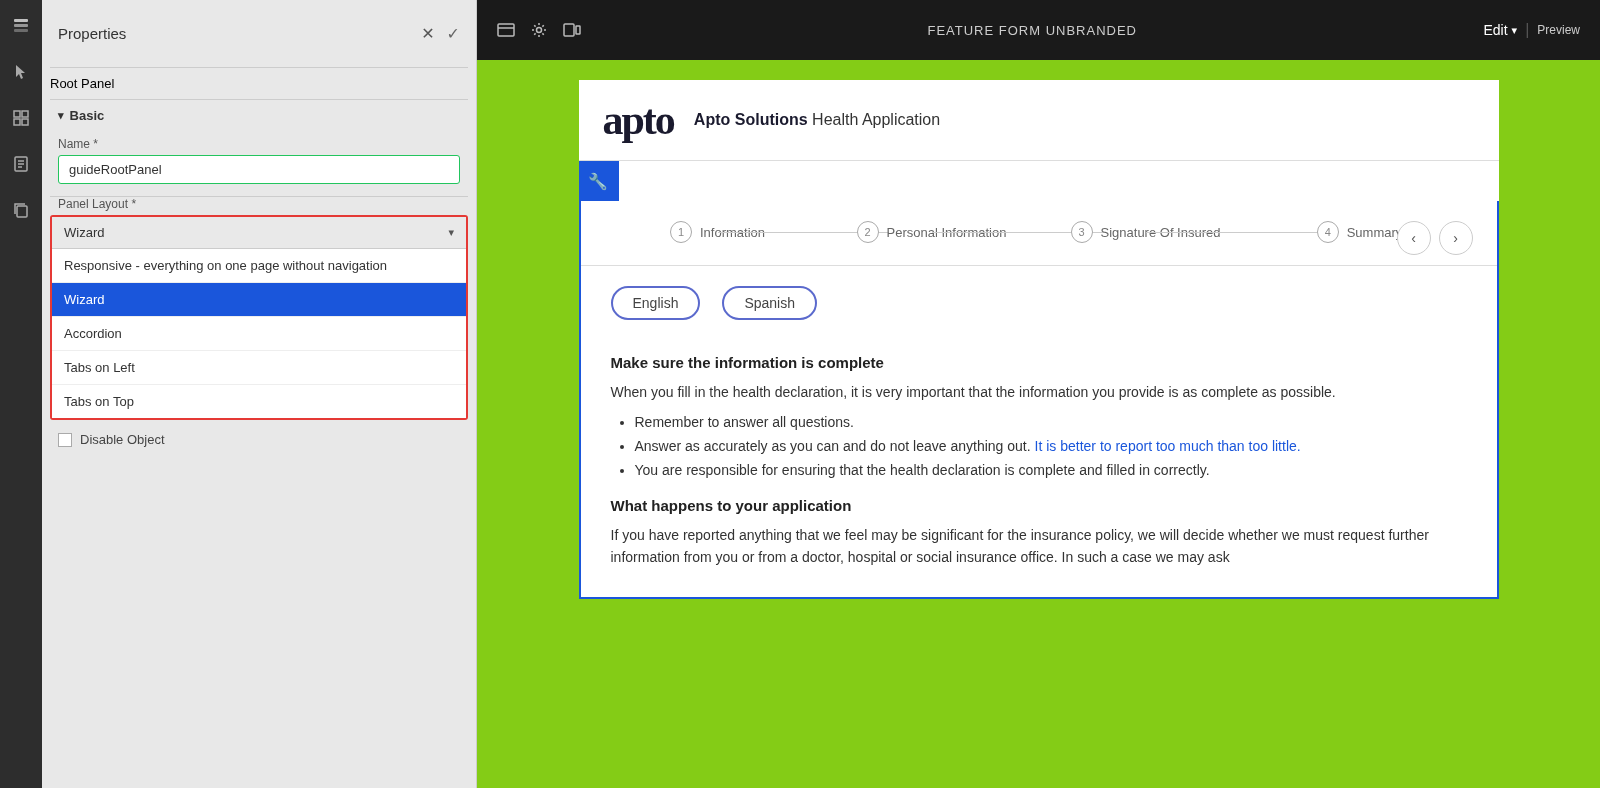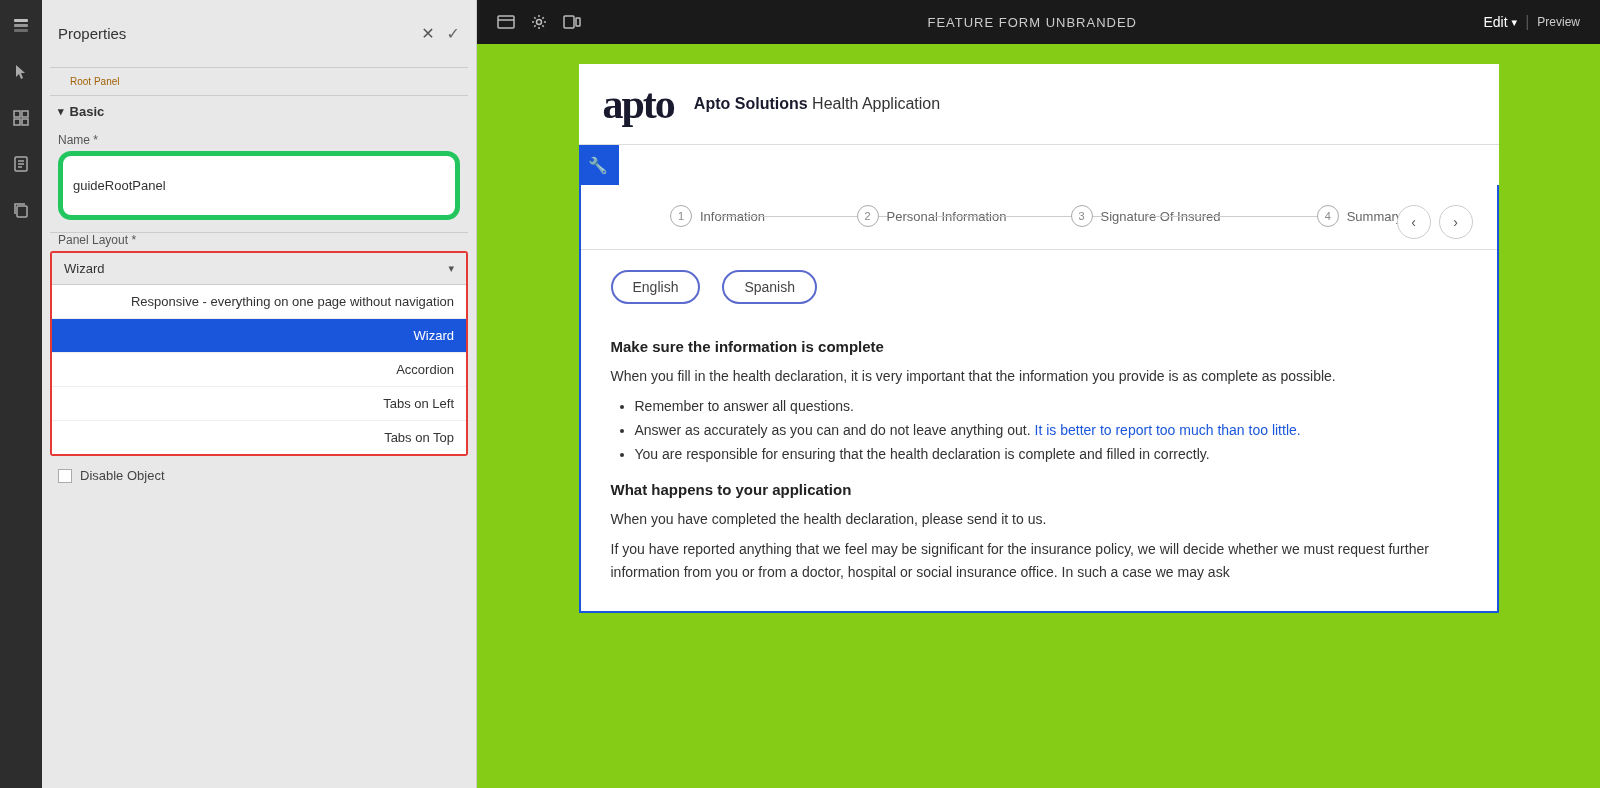--- a/index.html
+++ b/index.html
@@ -57,23 +57,23 @@
     }
     .header-icon {
       cursor: pointer;
       color: #555;
       font-size: 16px;
     }
     .header-icon.check { color: #666; }
     .divider { height: 1px; background: #ccc; margin: 0 8px; }
 
     .root-panel-label {
-      padding: 8px 28px;
-      font-size: 10px;
-      color: #a16207;
+      padding: 8px 8px;
+      font-size: 13px;
+      color: #000000;
     }
 
     .section-header {
       display: flex;
       align-items: center;
       gap: 6px;
       padding: 8px 16px;
       font-size: 13px;
       font-weight: 600;
       color: #333;
@@ -85,23 +85,23 @@
       padding: 6px 16px 12px 16px;
     }
     .field-label {
       font-size: 12px;
       color: #555;
       margin-bottom: 4px;
     }
 
     .text-input {
       width: 100%;
-      padding: 22px 10px;
-      border: 5px solid #22c55e;
-      border-radius: 13px;
+      padding: 6px 10px;
+      border: 1px solid #22c55e;
+      border-radius: 3px;
       background: #fff;
       font-size: 13px;
       color: #333;
     }
 
     .panel-layout-label {
       font-size: 12px;
       color: #555;
       margin-bottom: 4px;
       padding: 0 16px;
@@ -128,21 +128,20 @@
     .dropdown-selected .arrow { font-size: 11px; color: #555; }
     .dropdown-options {
       background: #fff;
     }
     .dropdown-option {
       padding: 9px 12px;
       font-size: 13px;
       color: #333;
       cursor: pointer;
       border-bottom: 1px solid #eee;
-      text-align: right;
     }
     .dropdown-option:last-child { border-bottom: none; }
     .dropdown-option.selected {
       background: #1a56db;
       color: #fff;
     }
 
     .disable-row {
       display: flex;
       align-items: center;
@@ -165,21 +164,21 @@
     .main-area {
       flex: 1;
       display: flex;
       flex-direction: column;
       overflow: hidden;
     }
 
     
     .top-nav {
       background: #1a1a1a;
-      height: 44px;
+      height: 60px;
       display: flex;
       align-items: center;
       justify-content: space-between;
       padding: 0 20px;
       flex-shrink: 0;
     }
     .top-nav-icons {
       display: flex;
       gap: 16px;
       align-items: center;
@@ -588,19 +587,18 @@
           <p class="form-paragraph">When you fill in the health declaration, it is very important that the information you provide is as complete as possible.</p>
           <ul class="form-list">
             <li>Remember to answer all questions.</li>
             <li>
               Answer as accurately as you can and do not leave anything out. <span class="highlight">It is better to report too much than too little.</span>
             </li>
             <li>You are responsible for ensuring that the health declaration is complete and filled in correctly.</li>
           </ul>
 
           <div class="form-section-title">What happens to your application</div>
-          <p class="form-paragraph">When you have completed the health declaration, please send it to us.</p>
           <p class="form-paragraph">If you have reported anything that we feel may be significant for the insurance policy, we will decide whether we must request further information from you or from a doctor, hospital or social insurance office. In such a case we may ask</p>
         </div>
       </div>
     </div>
   </div>
 </div>
 
 </body></html>

